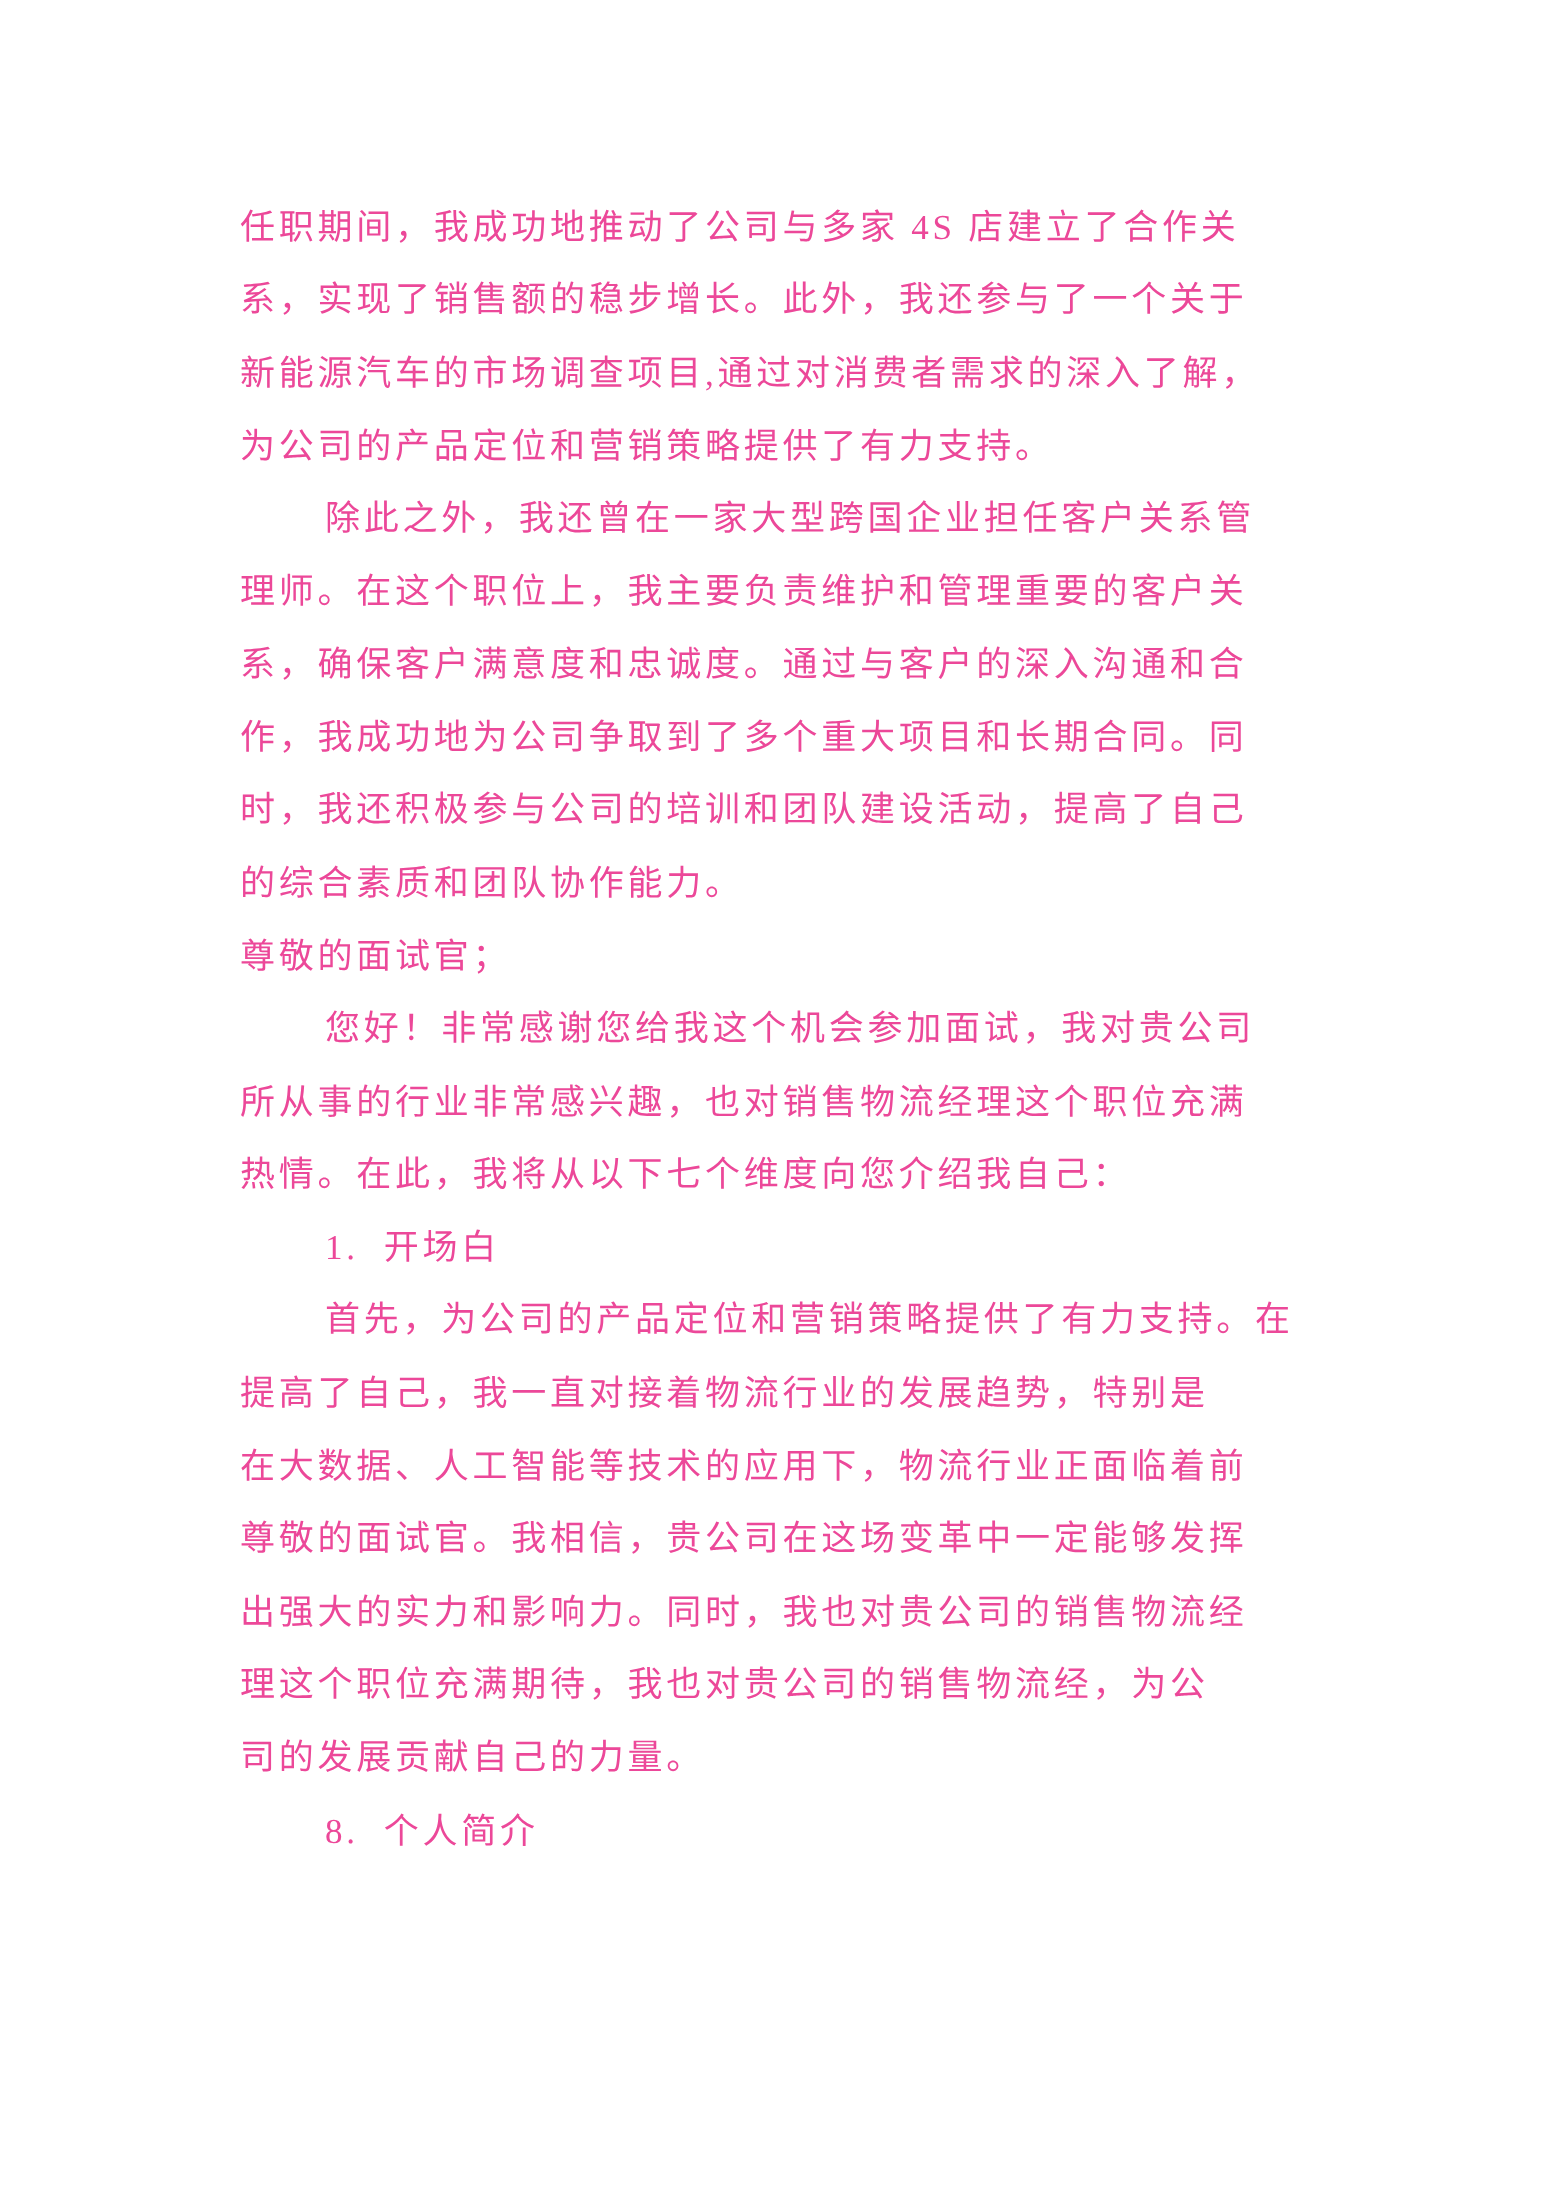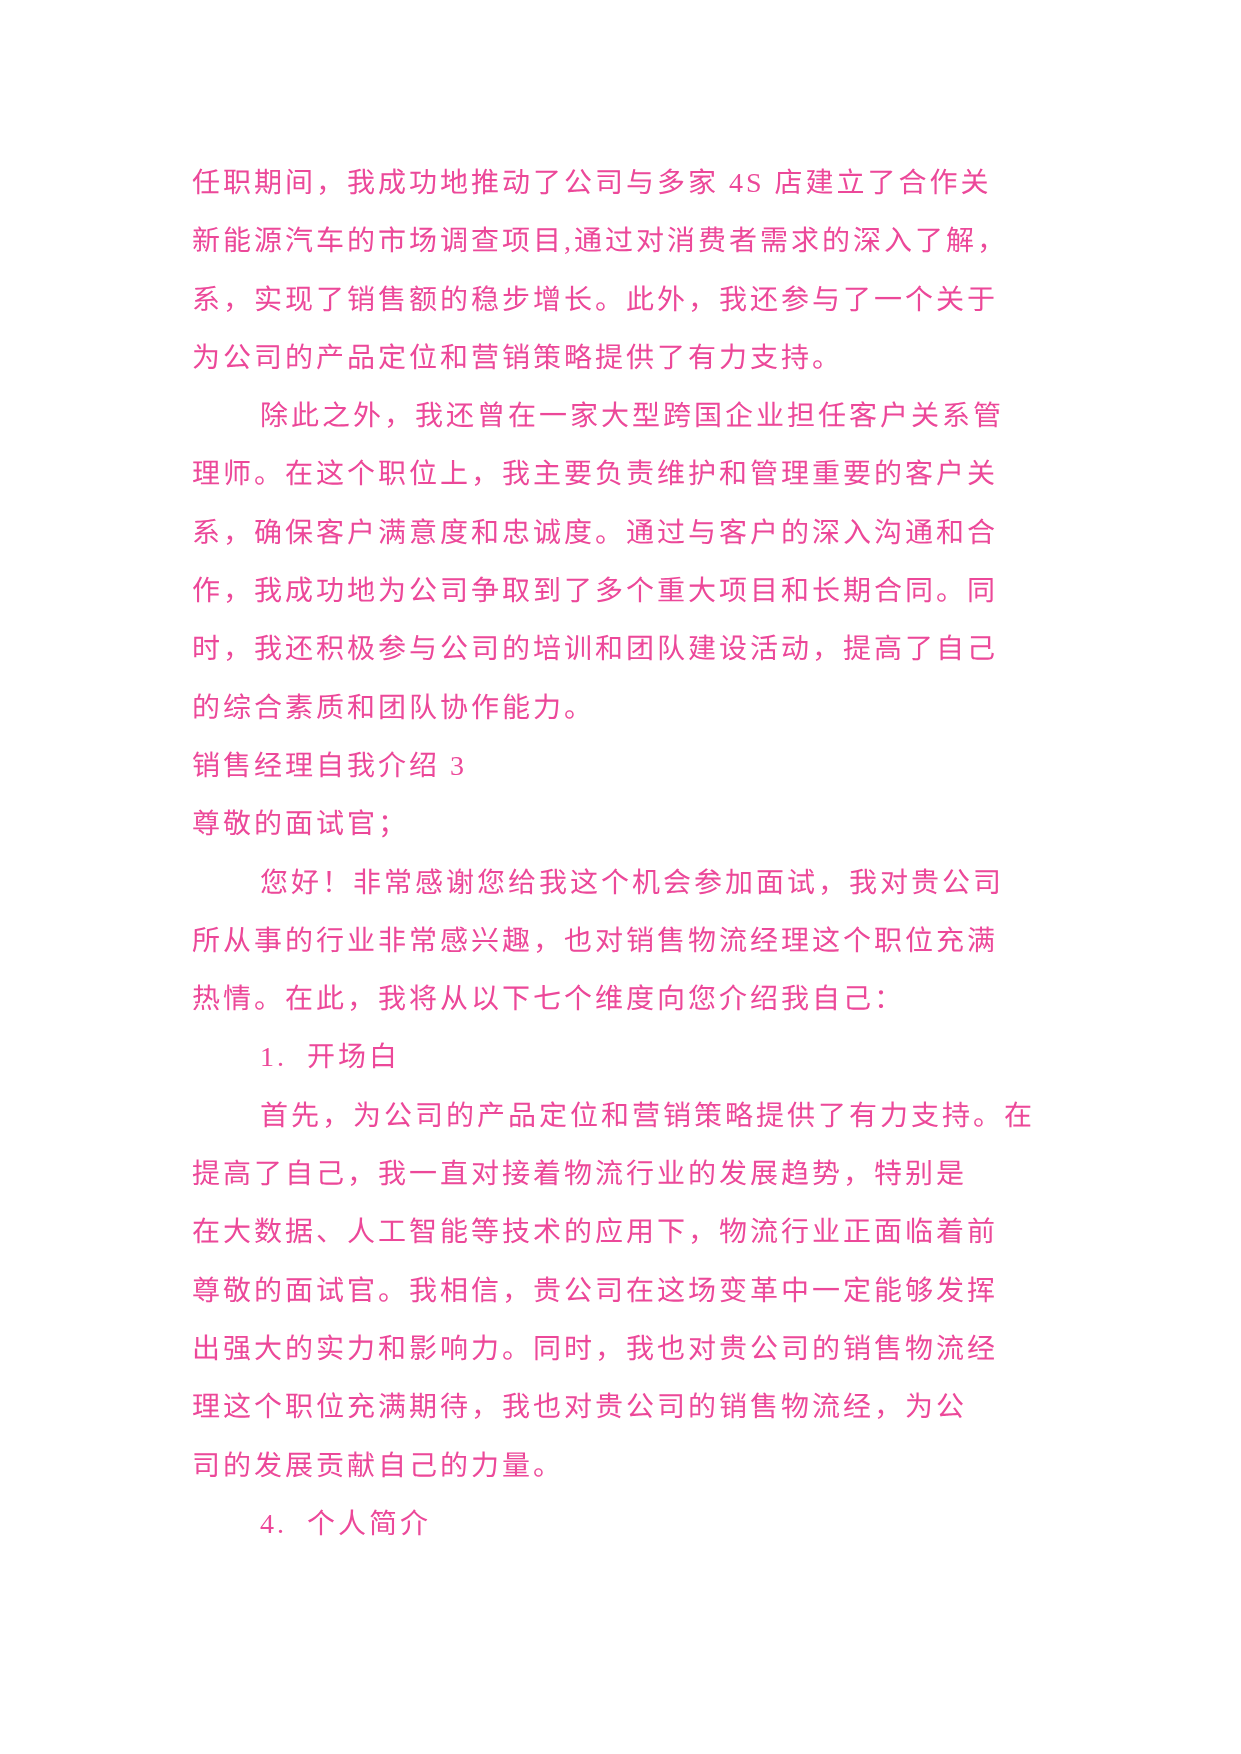--- a/index.html
+++ b/index.html
@@ -36,45 +36,44 @@
     text-indent: 68px;
   }
 </style>
 </head>
 <body>
 
 <div class="page">
   <div class="textblock">
 
     <div class="line">任职期间，我成功地推动了公司与多家 4S 店建立了合作关</div>
+    <div class="line">系，实现了销售额的稳步增长。此外，我还参与了一个关于</div>
     <div class="line">新能源汽车的市场调查项目,通过对消费者需求的深入了解，</div>
-    <div class="line">系，实现了销售额的稳步增长。此外，我还参与了一个关于</div>
     <div class="line">为公司的产品定位和营销策略提供了有力支持。</div>
 
     <div class="line indent">除此之外，我还曾在一家大型跨国企业担任客户关系管</div>
     <div class="line">理师。在这个职位上，我主要负责维护和管理重要的客户关</div>
     <div class="line">系，确保客户满意度和忠诚度。通过与客户的深入沟通和合</div>
     <div class="line">作，我成功地为公司争取到了多个重大项目和长期合同。同</div>
     <div class="line">时，我还积极参与公司的培训和团队建设活动，提高了自己</div>
     <div class="line">的综合素质和团队协作能力。</div>
 
-    <div class="line">销售经理自我介绍 3</div>
 
     <div class="line">尊敬的面试官；</div>
 
     <div class="line indent">您好！非常感谢您给我这个机会参加面试，我对贵公司</div>
     <div class="line">所从事的行业非常感兴趣，也对销售物流经理这个职位充满</div>
     <div class="line">热情。在此，我将从以下七个维度向您介绍我自己：</div>
 
     <div class="line indent">1.  开场白</div>
 
     <div class="line indent">首先，为公司的产品定位和营销策略提供了有力支持。在</div>
     <div class="line">提高了自己，我一直对接着物流行业的发展趋势，特别是</div>
     <div class="line">在大数据、人工智能等技术的应用下，物流行业正面临着前</div>
     <div class="line">尊敬的面试官。我相信，贵公司在这场变革中一定能够发挥</div>
     <div class="line">出强大的实力和影响力。同时，我也对贵公司的销售物流经</div>
     <div class="line">理这个职位充满期待，我也对贵公司的销售物流经，为公</div>
     <div class="line">司的发展贡献自己的力量。</div>
 
-    <div class="line indent">4.  个人简介</div>
+    <div class="line indent">8.  个人简介</div>
 
   </div>
 </div>
 
 </body></html>

